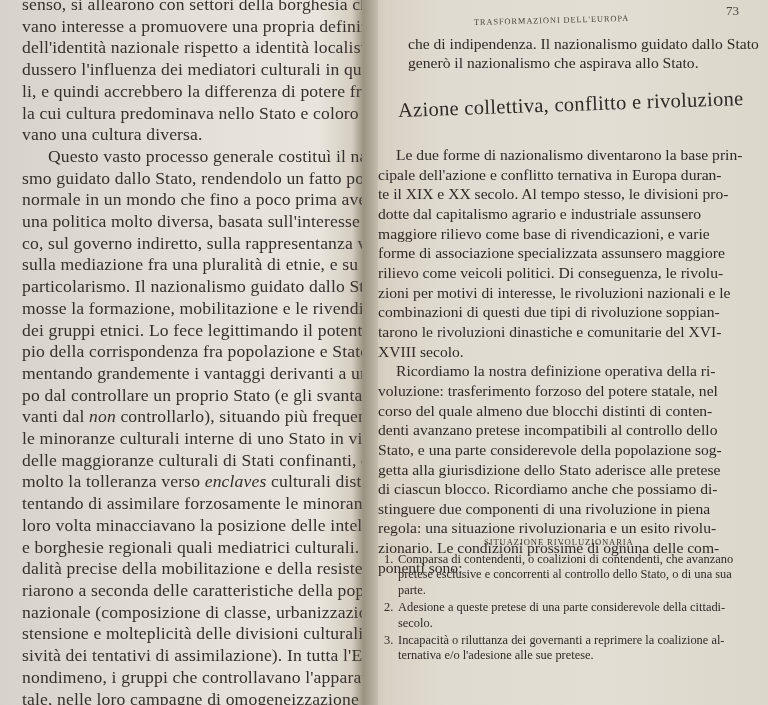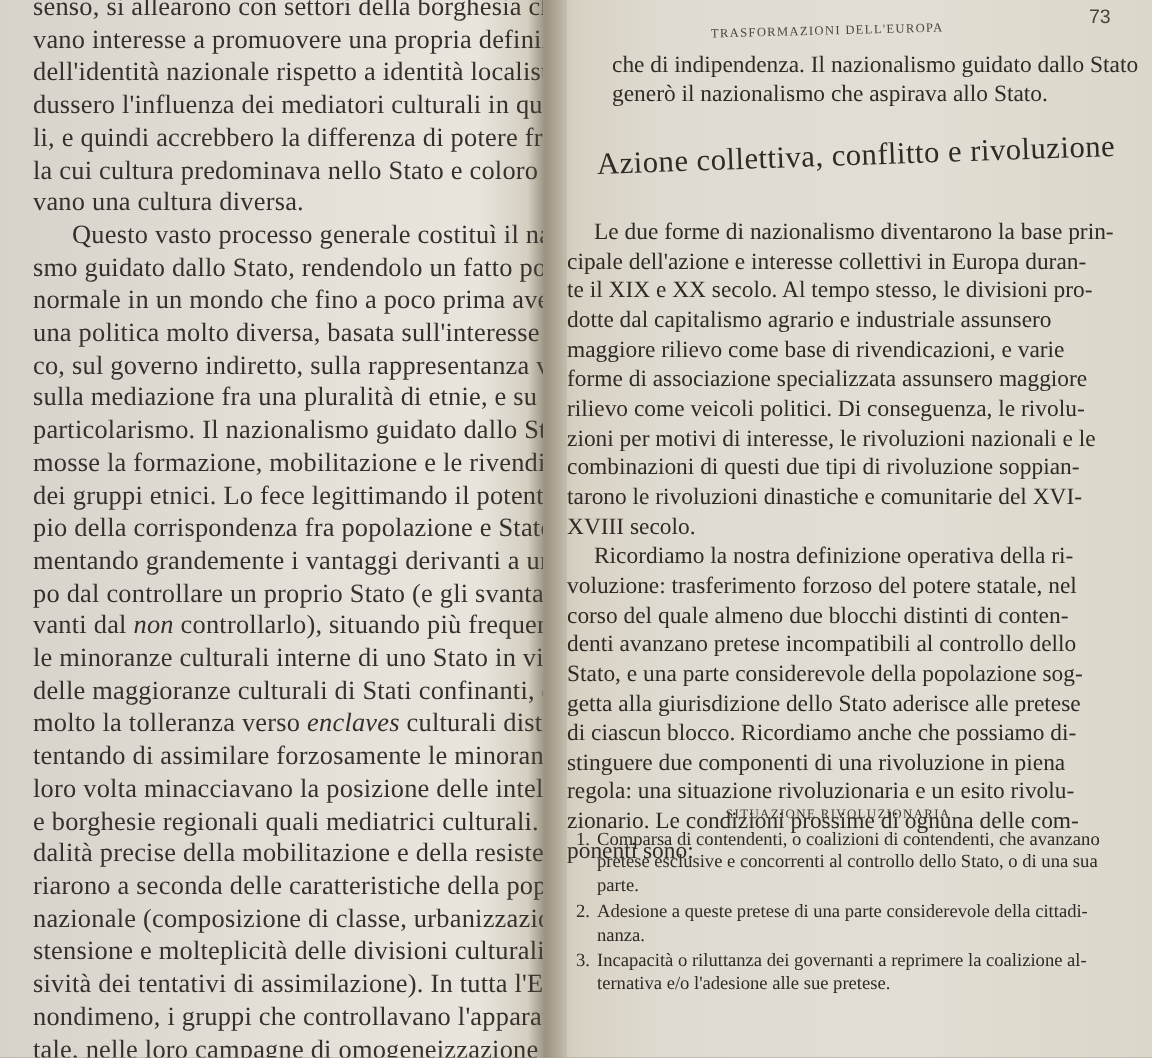--- a/index.html
+++ b/index.html
@@ -46,21 +46,21 @@
     }
     .running-head {
       position: absolute; left: 112px; top: 18px;
       font-size: 8.4px; letter-spacing: 0.9px; color: #4a443d;
       font-family: "Liberation Serif", serif;
       transform: rotate(-1.5deg); transform-origin: left center;
     }
     .page-number {
       position: absolute; left: 364px; top: 3px;
       font-size: 13px; color: #4a443d;
-      font-family: Liberation Sans, sans-serif;
+      font-family: Liberation Serif, serif;
     }
     .rp-text {
       position: absolute; left: 22px; top: 34px; width: 380px;
       font-family: "Liberation Serif", serif;
       font-size: 15.6px; line-height: 19.2px; color: #2f2a25; margin-left: 24px;
     }
     .rp-line { display: block; white-space: nowrap; }
     .section-title {
       position: absolute; left: 36px; top: 99px;
       font-family: "Liberation Serif", serif;
@@ -140,21 +140,21 @@
   <div class="rp-text">
     <span class="rp-line">che di indipendenza. Il nazionalismo guidato dallo Stato</span>
     <span class="rp-line">generò il nazionalismo che aspirava allo Stato.</span>
   </div>
 
   <div class="section-title">Azione collettiva, conflitto e rivoluzione</div>
 
   <div class="rp-body">
     <div>
       <span class="line indent">Le due forme di nazionalismo diventarono la base prin-</span>
-      <span class="line">cipale dell'azione e interesse collettivi in Europa duran-</span>
+      <span class="line">cipale dell'azione e conflitto ternativa in Europa duran-</span>
       <span class="line">te il XIX e XX secolo. Al tempo stesso, le divisioni pro-</span>
       <span class="line">dotte dal capitalismo agrario e industriale assunsero</span>
       <span class="line">maggiore rilievo come base di rivendicazioni, e varie</span>
       <span class="line">forme di associazione specializzata assunsero maggiore</span>
       <span class="line">rilievo come veicoli politici. Di conseguenza, le rivolu-</span>
       <span class="line">zioni per motivi di interesse, le rivoluzioni nazionali e le</span>
       <span class="line">combinazioni di questi due tipi di rivoluzione soppian-</span>
       <span class="line">tarono le rivoluzioni dinastiche e comunitarie del XVI-</span>
       <span class="line">XVIII secolo.</span>
     </div>
@@ -177,21 +177,21 @@
   <ul class="box-list">
     <li>
       <span class="num">1.</span>
       <span class="line">Comparsa di contendenti, o coalizioni di contendenti, che avanzano</span>
       <span class="line">pretese esclusive e concorrenti al controllo dello Stato, o di una sua</span>
       <span class="line">parte.</span>
     </li>
     <li>
       <span class="num">2.</span>
       <span class="line">Adesione a queste pretese di una parte considerevole della cittadi-</span>
-      <span class="line">nanza.</span>
+      <span class="line">secolo.</span>
     </li>
     <li>
       <span class="num">3.</span>
       <span class="line">Incapacità o riluttanza dei governanti a reprimere la coalizione al-</span>
       <span class="line">ternativa e/o l'adesione alle sue pretese.</span>
     </li>
   </ul>
 </div>
 
 <div class="gutter"></div>

